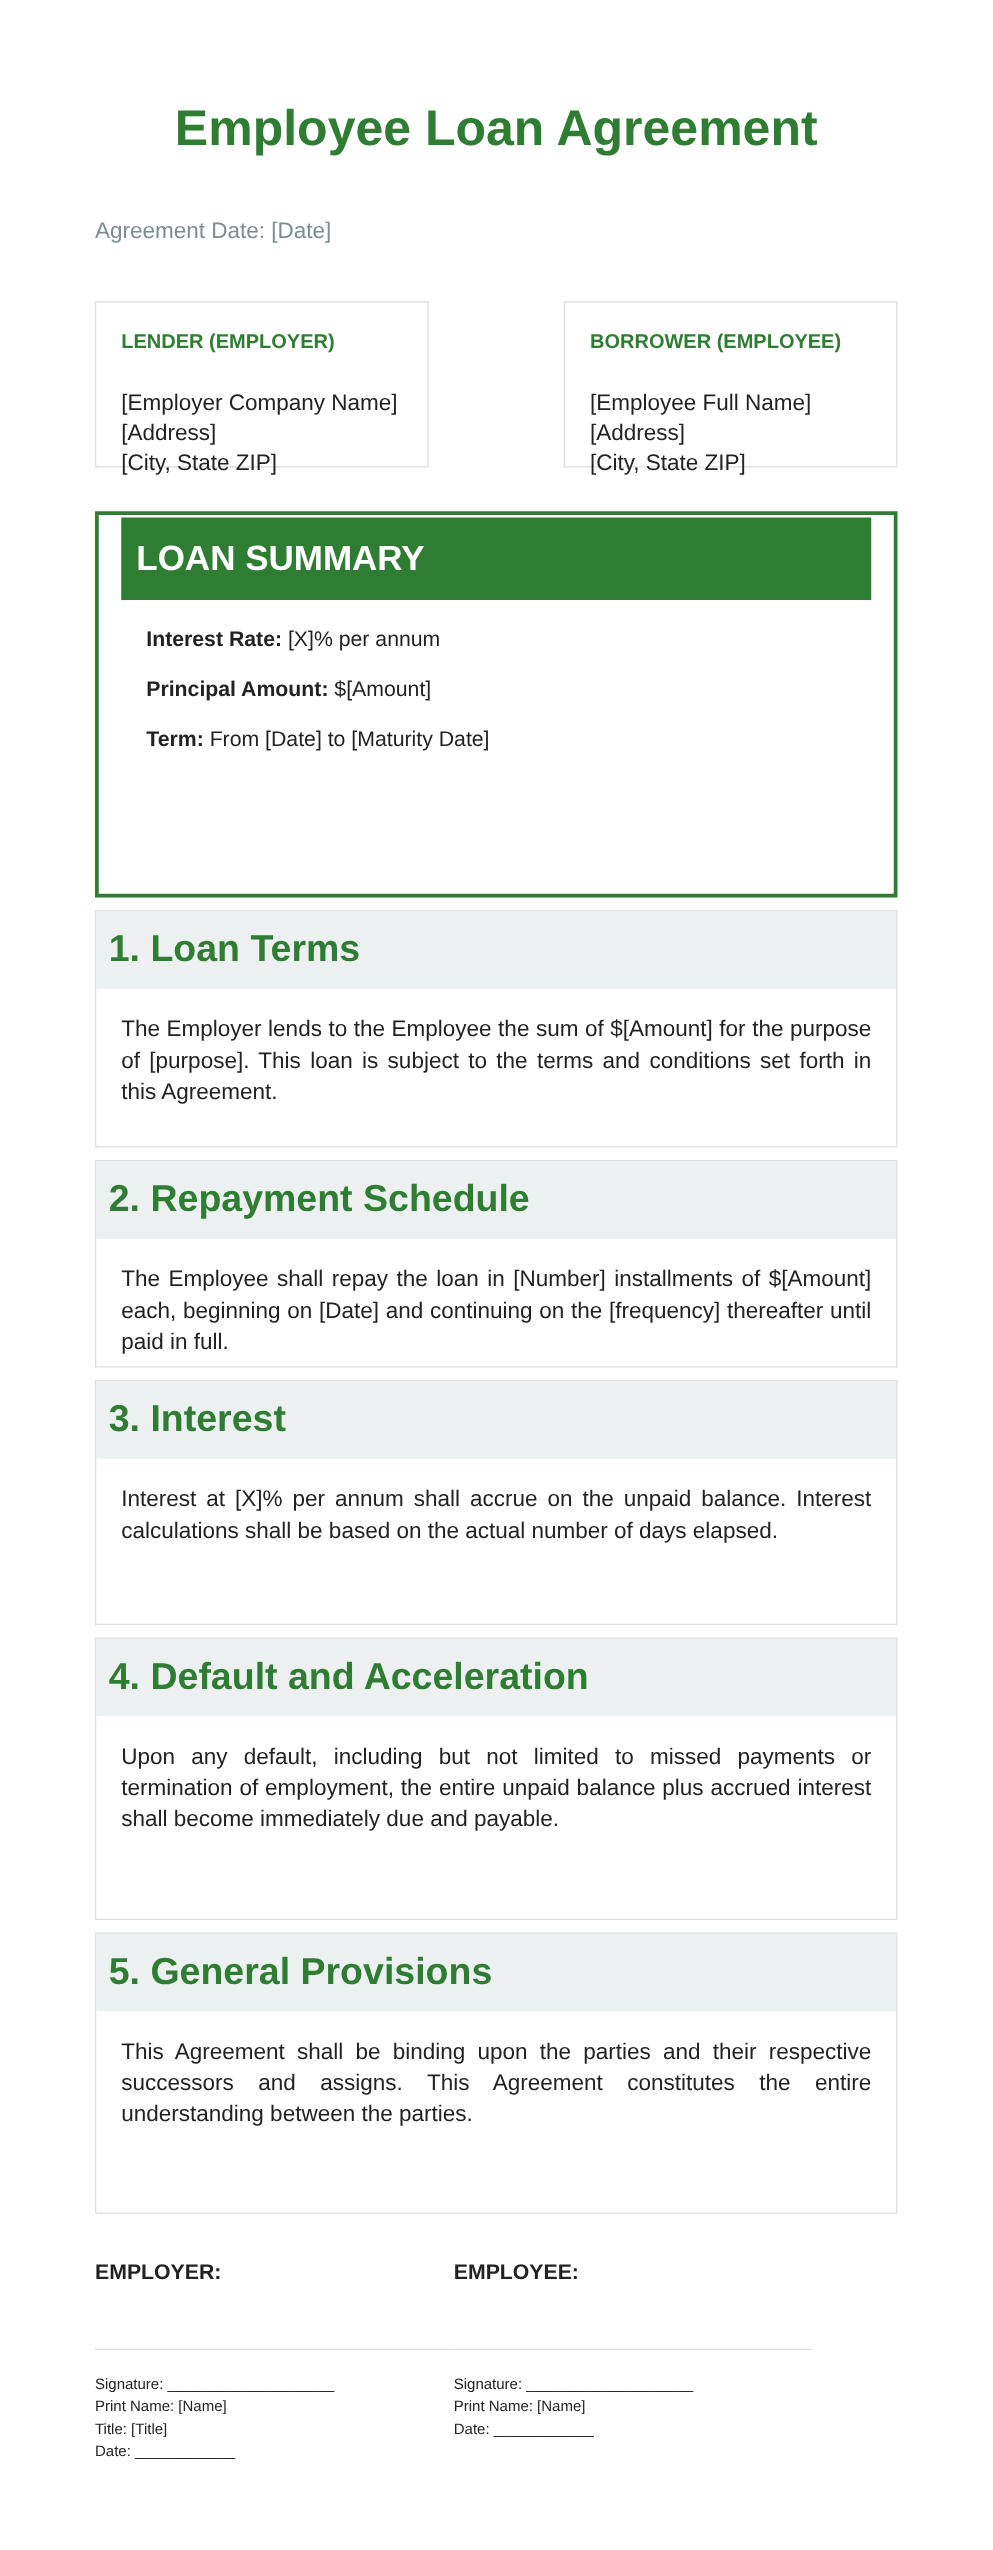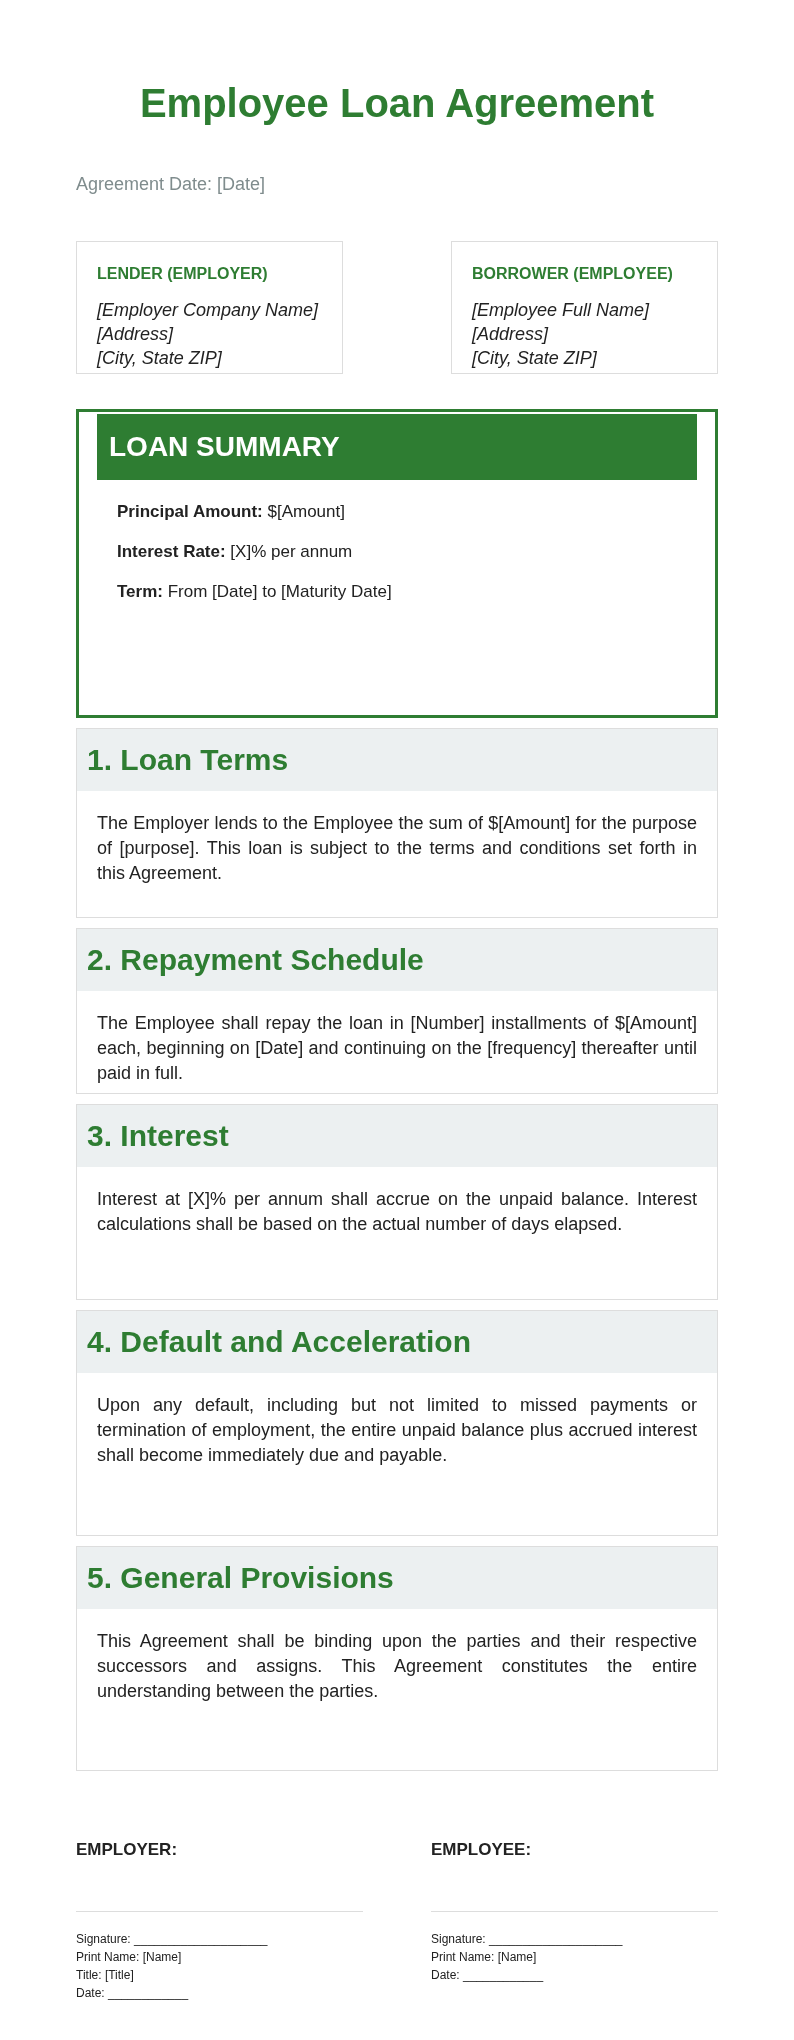--- a/index.html
+++ b/index.html
@@ -39,21 +39,21 @@
     border: 1px solid #dddddd;
     padding: 22px 20px;
   }
   .party-heading {
     color: #2e7d32;
     font-size: 16px;
     font-weight: bold;
     height: 20px;
     line-height: 20px;
   }
-  .party-lines { margin-top: 14px; font-style: italic; }
+  .party-lines { margin-top: 26px; }
   .party-line { font-size: 18px; line-height: 24px; color: #222; }
 
   .summary {
     margin-top: 35px;
     border: 3px solid #2e7d32;
     height: 309px;
     padding: 2px 18px;
   }
   .summary-header {
     background: #2e7d32;
@@ -84,22 +84,22 @@
   }
   .section-body {
     padding: 20px 20px 0 20px;
     font-size: 18px;
     line-height: 25px;
     text-align: justify;
   }
 
   .signatures {
     display: flex;
-    justify-content: space-between;
-    margin-top: 68px;
+    justify-content: flex-start;
+    margin-top: 36px;
   }
   .sig-col { width: 287px; }
   .sig-heading {
     font-size: 17px;
     font-weight: bold;
     height: 22px;
     line-height: 22px;
   }
   .sig-line {
     margin-top: 50px;
@@ -133,24 +133,24 @@
         <div class="party-line">[Address]</div>
         <div class="party-line">[City, State ZIP]</div>
       </div>
     </div>
   </div>
 
   <div class="summary">
     <div class="summary-header">LOAN SUMMARY</div>
     <div class="summary-items">
       <div class="summary-item">
+        <span class="label">Interest Rate:</span><span> [X]% per annum</span>
+      </div>
+      <div class="summary-item">
         <span class="label">Principal Amount:</span><span> $[Amount]</span>
-      </div>
-      <div class="summary-item">
-        <span class="label">Interest Rate:</span><span> [X]% per annum</span>
       </div>
       <div class="summary-item">
         <span class="label">Term:</span><span> From [Date] to [Maturity Date]</span>
       </div>
     </div>
   </div>
 
   <div class="section" style="height:190px;">
     <h2 class="section-header">1. Loan Terms</h2>
     <p class="section-body">The Employer lends to the Employee the sum of $[Amount] for the purpose of [purpose]. This loan is subject to the terms and conditions set forth in this Agreement.</p>

